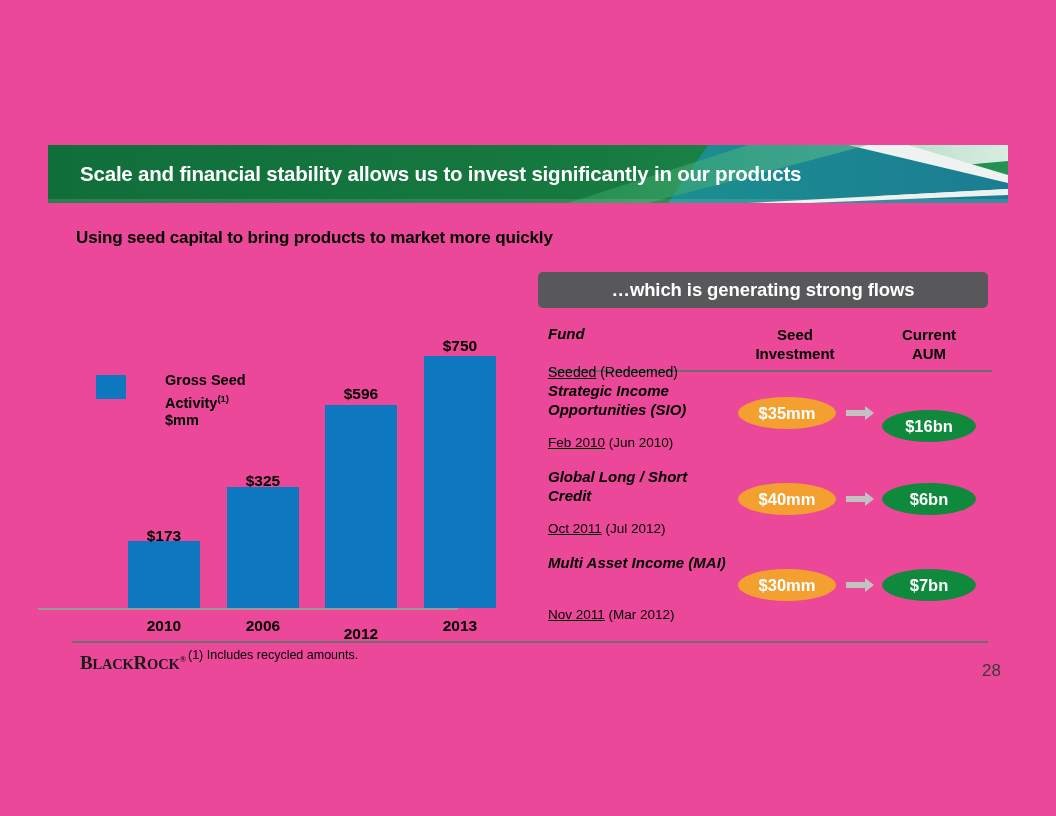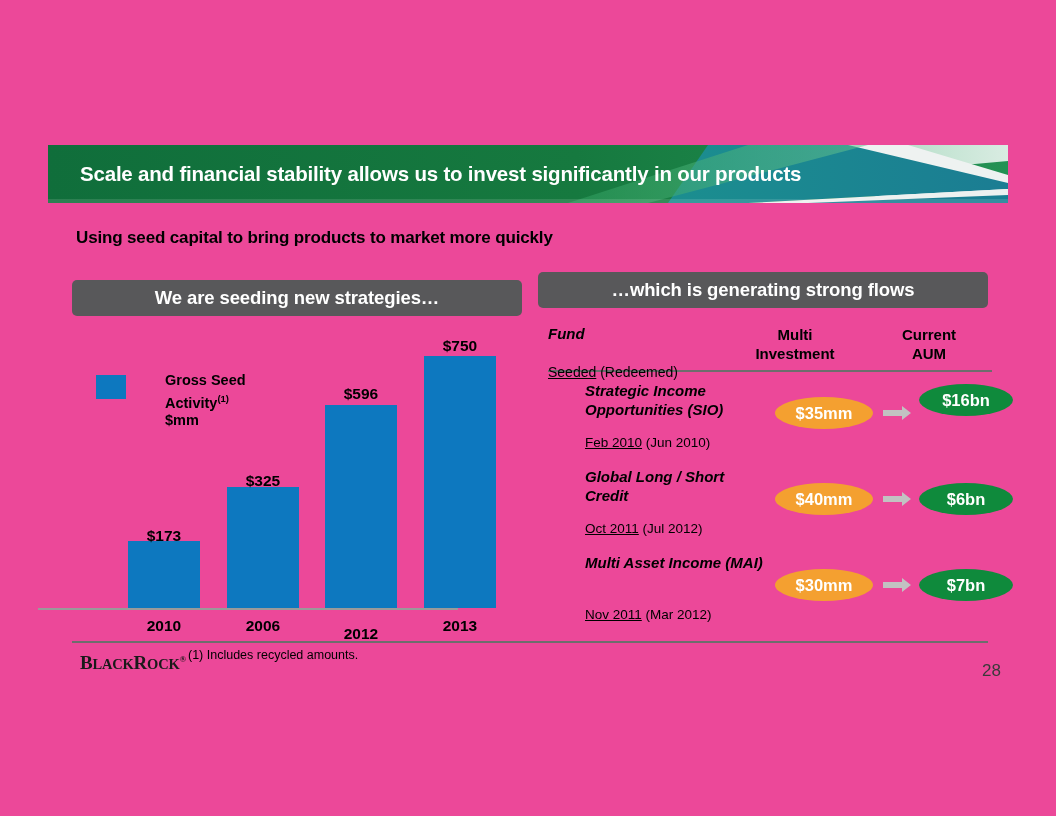--- a/index.html
+++ b/index.html
@@ -169,21 +169,20 @@
     font-weight: bold;
     color: #000000;
     line-height: 19px;
   }
   .th-seed { left: 182px; width: 130px; }
   .th-aum  { left: 318px; width: 126px; }
 
   .trow {
     position: relative;
     height: 86px;
-    margin-left: 37px;
   }
   .fund-name {
     position: absolute;
     left: 0;
     top: 10px;
     width: 178px;
     font-size: 15px;
     font-weight: bold;
     font-style: italic;
     color: #000000;
@@ -299,21 +298,20 @@
       <path d="M700,58 L960,44 L960,58 Z" fill="#edf1f0"></path>
       <path d="M600,58 L820,0 L700,0 L520,58 Z" fill="url(#gLightGreen)" opacity="0.55"></path>
       <path d="M760,58 L960,50 L960,58 Z" fill="#1a7f93"></path>
       <rect x="0" y="54" width="960" height="4" fill="#ffffff" opacity="0.12"></rect>
     </svg>
   </div>
   <div class="banner-title">Scale and financial stability allows us to invest significantly in our products</div>
 
   <div class="subtitle">Using seed capital to bring products to market more quickly</div>
 
-  <div class="pill" id="pill-left">We are seeding new strategies…</div>
   <div class="pill" id="pill-right">…which is generating strong flows</div>
 
   <div>
 
     <div class="axis"></div>
 
     <div class="bar" style="left:128px; bottom:208px; width:72px; height:67px;"></div>
     <div class="bar" style="left:227px; bottom:208px; width:72px; height:121px;"></div>
     <div class="bar" style="left:325px; bottom:208px; width:72px; height:203px;"></div>
     <div class="bar" style="left:424px; bottom:208px; width:72px; height:252px;"></div>
@@ -339,37 +337,37 @@
   </div>
 
   <div class="table">
 
     <div class="thead">
       <div class="th-fund">
         <div class="l1">Fund</div>
         <div class="l2"><u>Seeded</u><span> (Redeemed)</span></div>
       </div>
       <div class="th-seed">
-        <span>Multi</span><br>
+        <span>Seed</span><br>
         <span>Investment</span>
       </div>
       <div class="th-aum">
         <span>Current</span><br>
         <span>AUM</span>
       </div>
     </div>
 
     <div class="trow">
       <div class="fund-name">Strategic Income Opportunities (SIO)</div>
       <div class="fund-dates" style="top:62px;"><u>Feb 2010</u><span> (Jun 2010)</span></div>
       <div class="oval oval-seed" style="top:25px;">$35mm</div>
       <svg class="arrow" style="top:34px;" viewBox="0 0 28 14">
         <path d="M0,4 L19,4 L19,0 L28,7 L19,14 L19,10 L0,10 Z" fill="#c2c2c2"></path>
       </svg>
-      <div class="oval oval-aum" style="top:12px;">$16bn</div>
+      <div class="oval oval-aum" style="top:38px;">$16bn</div>
     </div>
 
     <div class="trow">
       <div class="fund-name">Global Long / Short Credit</div>
       <div class="fund-dates" style="top:62px;"><u>Oct 2011</u><span> (Jul 2012)</span></div>
       <div class="oval oval-seed" style="top:25px;">$40mm</div>
       <svg class="arrow" style="top:34px;" viewBox="0 0 28 14">
         <path d="M0,4 L19,4 L19,0 L28,7 L19,14 L19,10 L0,10 Z" fill="#c2c2c2"></path>
       </svg>
       <div class="oval oval-aum" style="top:25px;">$6bn</div>

